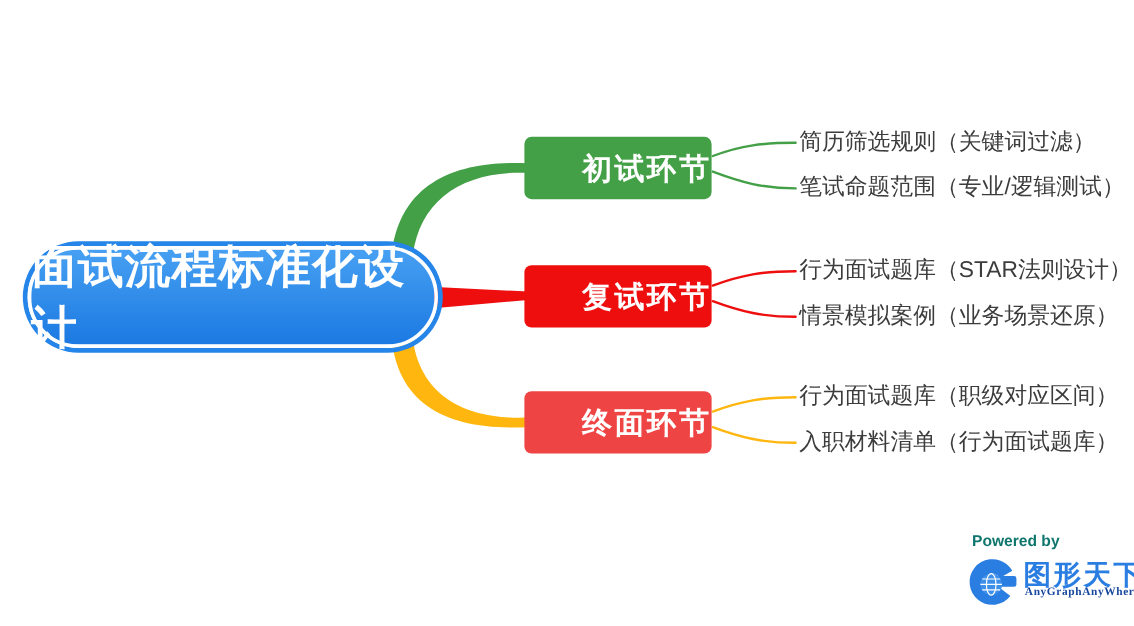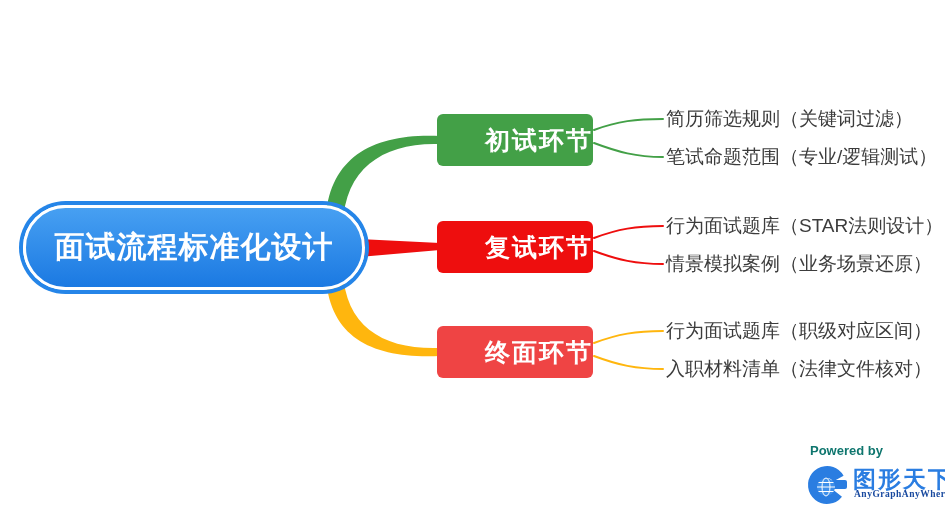--- a/index.html
+++ b/index.html
@@ -7,21 +7,21 @@
     position:relative;width:945px;height:522px;background:#ffffff;overflow:hidden;
     font-family:"Liberation Sans","DejaVu Sans",sans-serif;
   }
   .connectors{position:absolute;left:0;top:0;width:945px;height:522px;}
   .root-node{
     position:absolute;left:23px;top:205px;width:342px;height:85px;
     box-sizing:border-box;border-radius:44px;
     background:linear-gradient(180deg,#47A0F2 0%,#1B79E2 100%);
     border:3px solid #ffffff;box-shadow:0 0 0 4px #2585E8;
     display:flex;align-items:center;justify-content:center;
-    color:#fff;font-size:30px;font-weight:bold;letter-spacing:1px;
+    color:#fff;font-size:38px;font-weight:bold;letter-spacing:1px;
     cursor:pointer;
   }
   .branch-node{
     position:absolute;left:437px;width:156px;height:52px;border-radius:6px;
     display:flex;align-items:center;justify-content:flex-end;
     color:#fff;font-size:25px;font-weight:bold;letter-spacing:2px;cursor:pointer;
   }
   .branch-green{top:114px;background:#43A047;}
   .branch-red{top:221px;background:#EE0E0E;}
   .branch-yellow{top:326px;background:#ef4444;}
@@ -72,21 +72,21 @@
   </div>
   <div class="branch-node branch-yellow">
     <span>终面环节</span>
   </div>
 
   <div class="leaf leaf-1">简历筛选规则（关键词过滤）</div>
   <div class="leaf leaf-2">笔试命题范围（专业/逻辑测试）</div>
   <div class="leaf leaf-3">行为面试题库（STAR法则设计）</div>
   <div class="leaf leaf-4">情景模拟案例（业务场景还原）</div>
   <div class="leaf leaf-5">行为面试题库（职级对应区间）</div>
-  <div class="leaf leaf-6">入职材料清单（法律文件核对）</div>
+  <div class="leaf leaf-6">入职材料清单（行为面试题库）</div>
 
   <div class="footer">
     <div class="powered">Powered by</div>
     <svg class="gmark" width="44" height="44" viewBox="0 0 44 44" xmlns="http://www.w3.org/2000/svg">
       <circle cx="21" cy="22" r="13" fill="none" stroke="#2A7DE1" stroke-width="12" stroke-dasharray="66 16" transform="rotate(38 21 22)"></circle>
       <rect x="25" y="17" width="16" height="9" rx="2" fill="#2A7DE1"></rect>
       <circle cx="20" cy="24" r="9" fill="#3E8FEA"></circle>
       <g fill="none" stroke="#ffffff" stroke-width="1">
         <ellipse cx="20" cy="24" rx="4" ry="9"></ellipse>
         <line x1="11" y1="24" x2="29" y2="24"></line>

